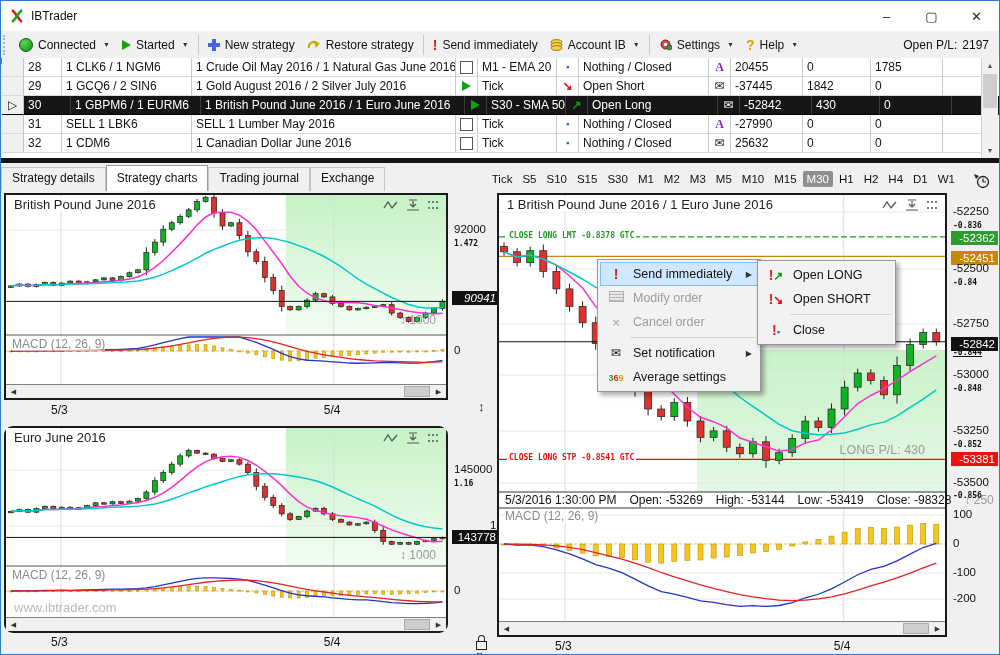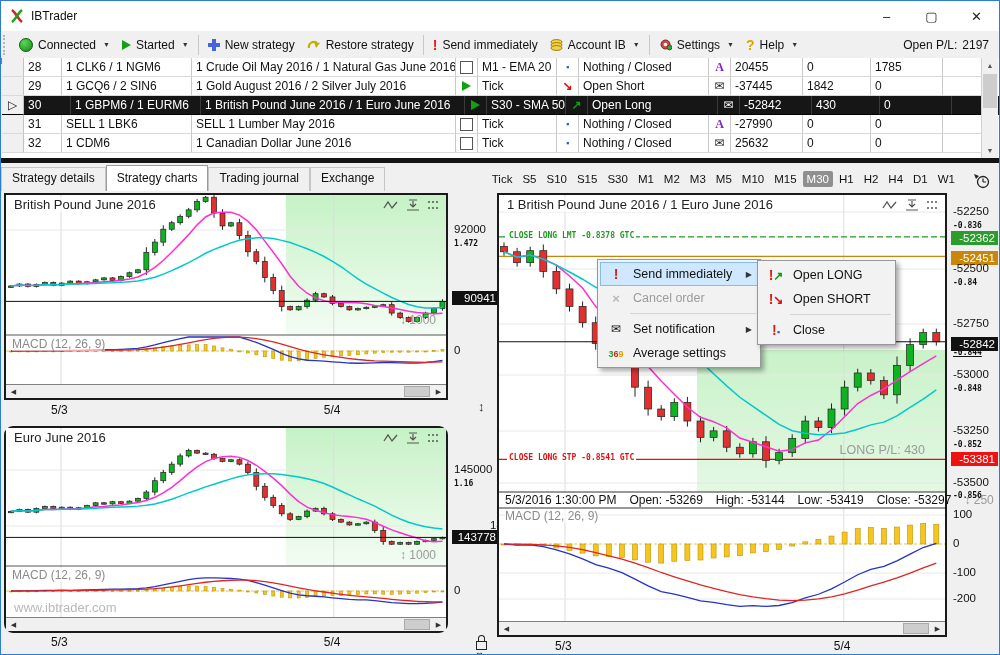--- a/index.html
+++ b/index.html
@@ -531,21 +531,21 @@
       <div class="rangelbl" style="top:118px;right:10px">↕ <span>1000</span></div>
     <div class="hscroll">
           <div class="hbtn" style="left:1px">◀</div>
           <div class="hthumb" style="right:16px;width:26px"></div>
           <div class="hbtn" style="right:1px">▶</div>
         </div>
       </div>
     <div class="axis" id="ax-gbp">
         <span style="top: 28px;">92000</span>
         <span class="sm" style="top: 44px;">1.472</span>
-        <span class="abox bx-black" style="top: 96px;">90941</span>
+        <span class="abox bx-black" style="top: 96px; font-style: italic;">90941</span>
         <span style="top: 149px;">0</span>
       </div>
     <div class="xlabels" id="xl-gbp" style="left:2px;top:212px;width:444px">
         <span style="left: 47px;">5/3</span>
         <span style="left: 319.8px;">5/4</span>
       </div>
 
     <div class="panel" id="p-eur">
         <svg width="440" height="190" style="position:absolute;left:0;top:0">
           <rect x="0" y="0" width="440" height="190" fill="#fff"></rect>
@@ -918,21 +918,21 @@
               <circle cx="10" cy="9" r="1"></circle>
             </g>
           </svg>
       </div>
       <div class="poslbl" style="top:248px;right:20px">LONG  P/L: 430</div>
       <div class="status" style="top:297px;height:16px">
         <span>5/3/2016 1:30:00 PM</span>
         <span><span>Open:</span> <span>-53269</span></span>
         <span><span>High:</span> <span>-53144</span></span>
         <span><span>Low:</span> <span>-53419</span></span>
-        <span><span>Close:</span> <span>-53297</span></span>
+        <span><span>Close:</span> <span>-98328</span></span>
         <span class="gray">↕ <span>250</span></span>
       </div>
       <div class="macd-lbl" style="top:314px">MACD (12, 26, 9)</div>
     <div class="linelbl" style="left: 8px; top: 36px; color: rgb(31, 156, 31);">CLOSE LONG LMT -0.8378 GTC</div>
         <div class="linelbl" style="left: 8px; top: 258px; color: rgb(224, 16, 16);">CLOSE LONG STP -0.8541 GTC</div>
         <div class="hscroll">
           <div class="hbtn" style="left:1px">◀</div>
           <div class="hthumb" style="right:16px;width:26px"></div>
           <div class="hbtn" style="right:1px">▶</div>
         </div>
@@ -971,20 +971,24 @@
       <div class="lockarrow">↔</div>
     </div>
 
     <div class="menu" id="mainmenu">
         <div class="mi hl">
           <span class="ic"><span class="excl">!</span></span>
           <span>Send immediately</span>
           <span class="sub-arrow">▶</span>
         </div>
         <div class="mi dis">
+          <span class="ic"><span class="ic-modify"></span></span>
+          <span>Modify order</span>
+        </div>
+        <div class="mi dis">
           <span class="ic"><span class="ic-x">×</span></span>
           <span>Cancel order</span>
         </div>
         <div class="msep"></div>
         <div class="mi">
           <span class="ic"><span class="n-mail">✉</span></span>
           <span>Set notification</span>
           <span class="sub-arrow">▶</span>
         </div>
         <div class="mi">

